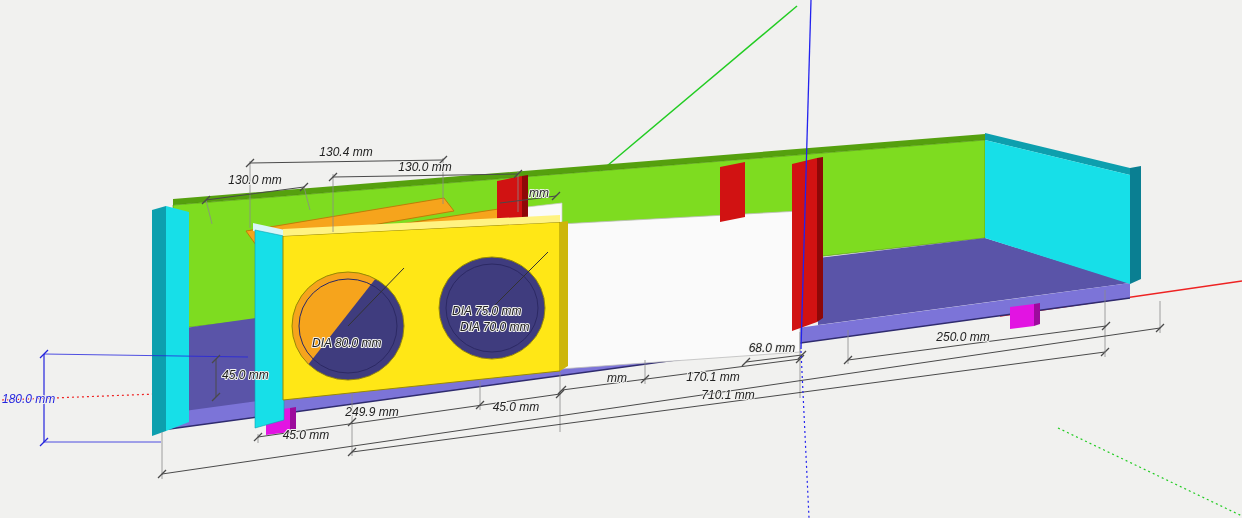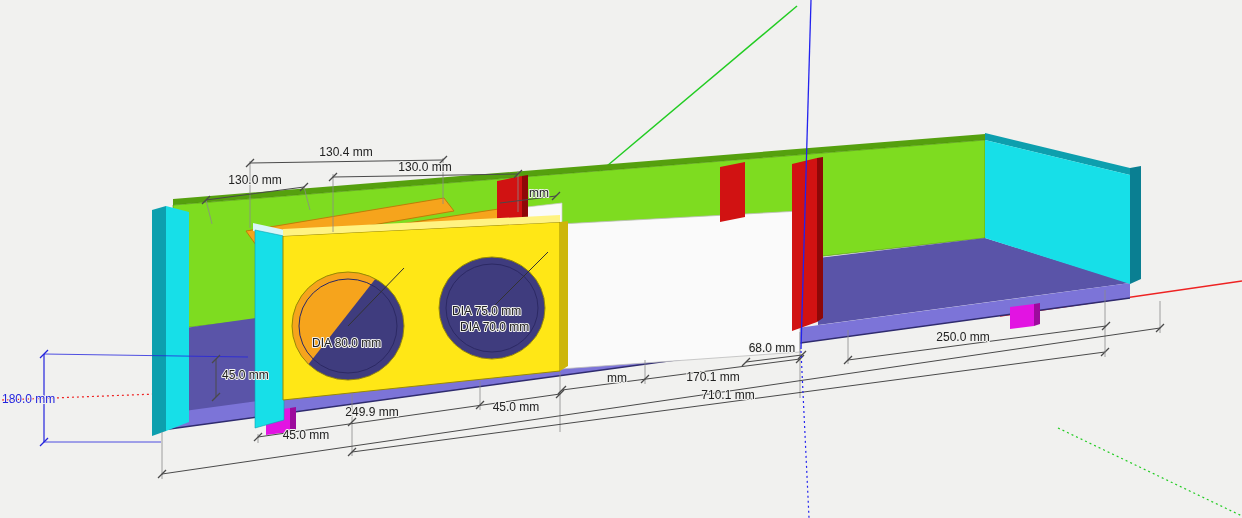--- a/index.html
+++ b/index.html
@@ -1,16 +1,16 @@
 <!DOCTYPE html>
 <html><head>
 <meta charset="utf-8">
 <style>
   html,body { margin:0; padding:0; background:#f1f1ef; }
-  .viewport { width:1242px; height:518px; position:relative; overflow:hidden; }
+  .viewport { width:1242px; height:518px; position:relative; overflow:hidden;font-style:italic; }
   svg { display:block; }
   text { font-family:"Liberation Sans", sans-serif; font-size:12px; }
   .dim-label { paint-order:stroke; stroke:#f1f1ef; stroke-width:2px; stroke-linejoin:round; }
   .dim  { stroke:#4a4a4a; stroke-width:1; fill:none; }
   .ext  { stroke:#8a8a8a; stroke-width:0.8; fill:none; }
   .tick { stroke:#4a4a4a; stroke-width:1.2; }
   .ext-blue { stroke:#2424dd; stroke-width:0.8; fill:none; }
   .tick-blue { stroke:#2424dd; stroke-width:1.2; }
 </style>
 </head>

